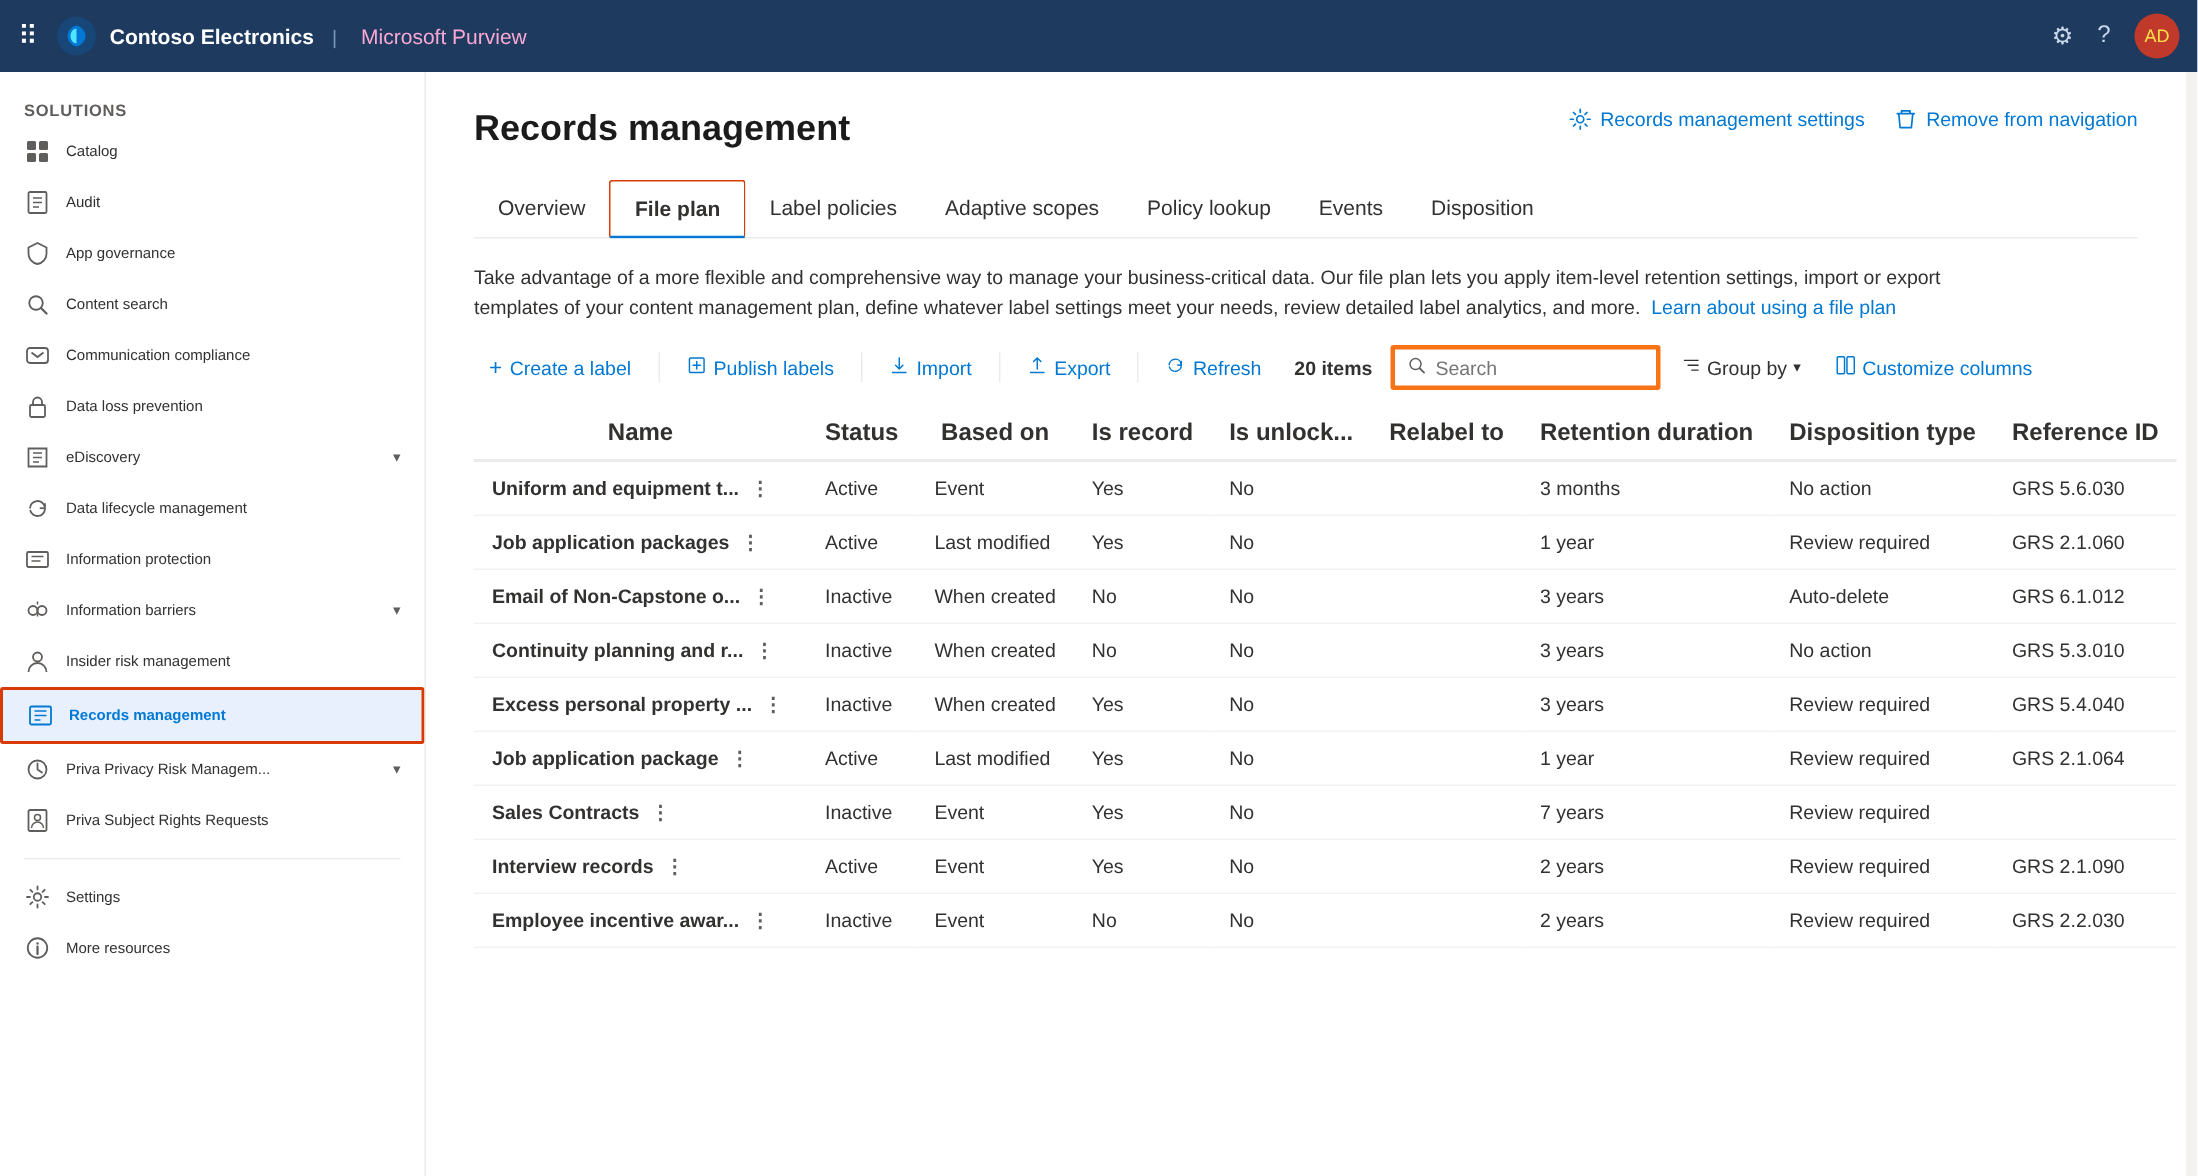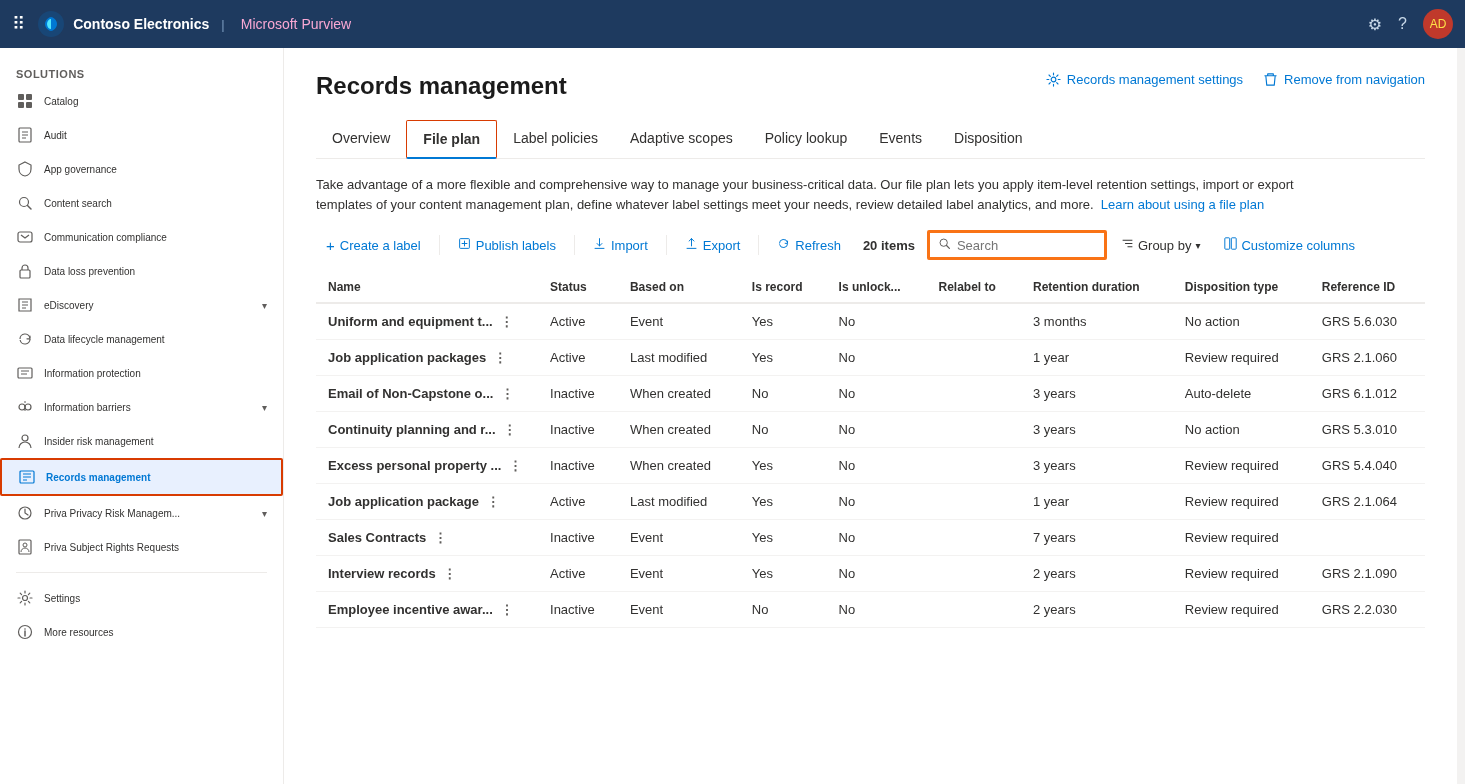--- a/index.html
+++ b/index.html
@@ -157,23 +157,23 @@
     .customize-btn {
       display: flex; align-items: flex-end; gap: 4px;
       padding: 5px 10px;
       border: none; background: transparent;
       color: #0078d4; font-size: 13px; cursor: pointer;
     }
 
     
     .data-table { width: 100%; border-collapse: collapse; }
     .data-table th {
-      text-align: left;
+      text-align: center;
       padding: 8px 12px;
-      font-size: 12px;
+      font-size: 16px;
       font-weight: 600;
       color: #323130;
       border-bottom: 2px solid #edebe9;
       white-space: nowrap;
     }
     .data-table td {
       padding: 10px 12px;
       font-size: 13px;
       color: #323130;
       border-bottom: 1px solid #f3f2f1;

